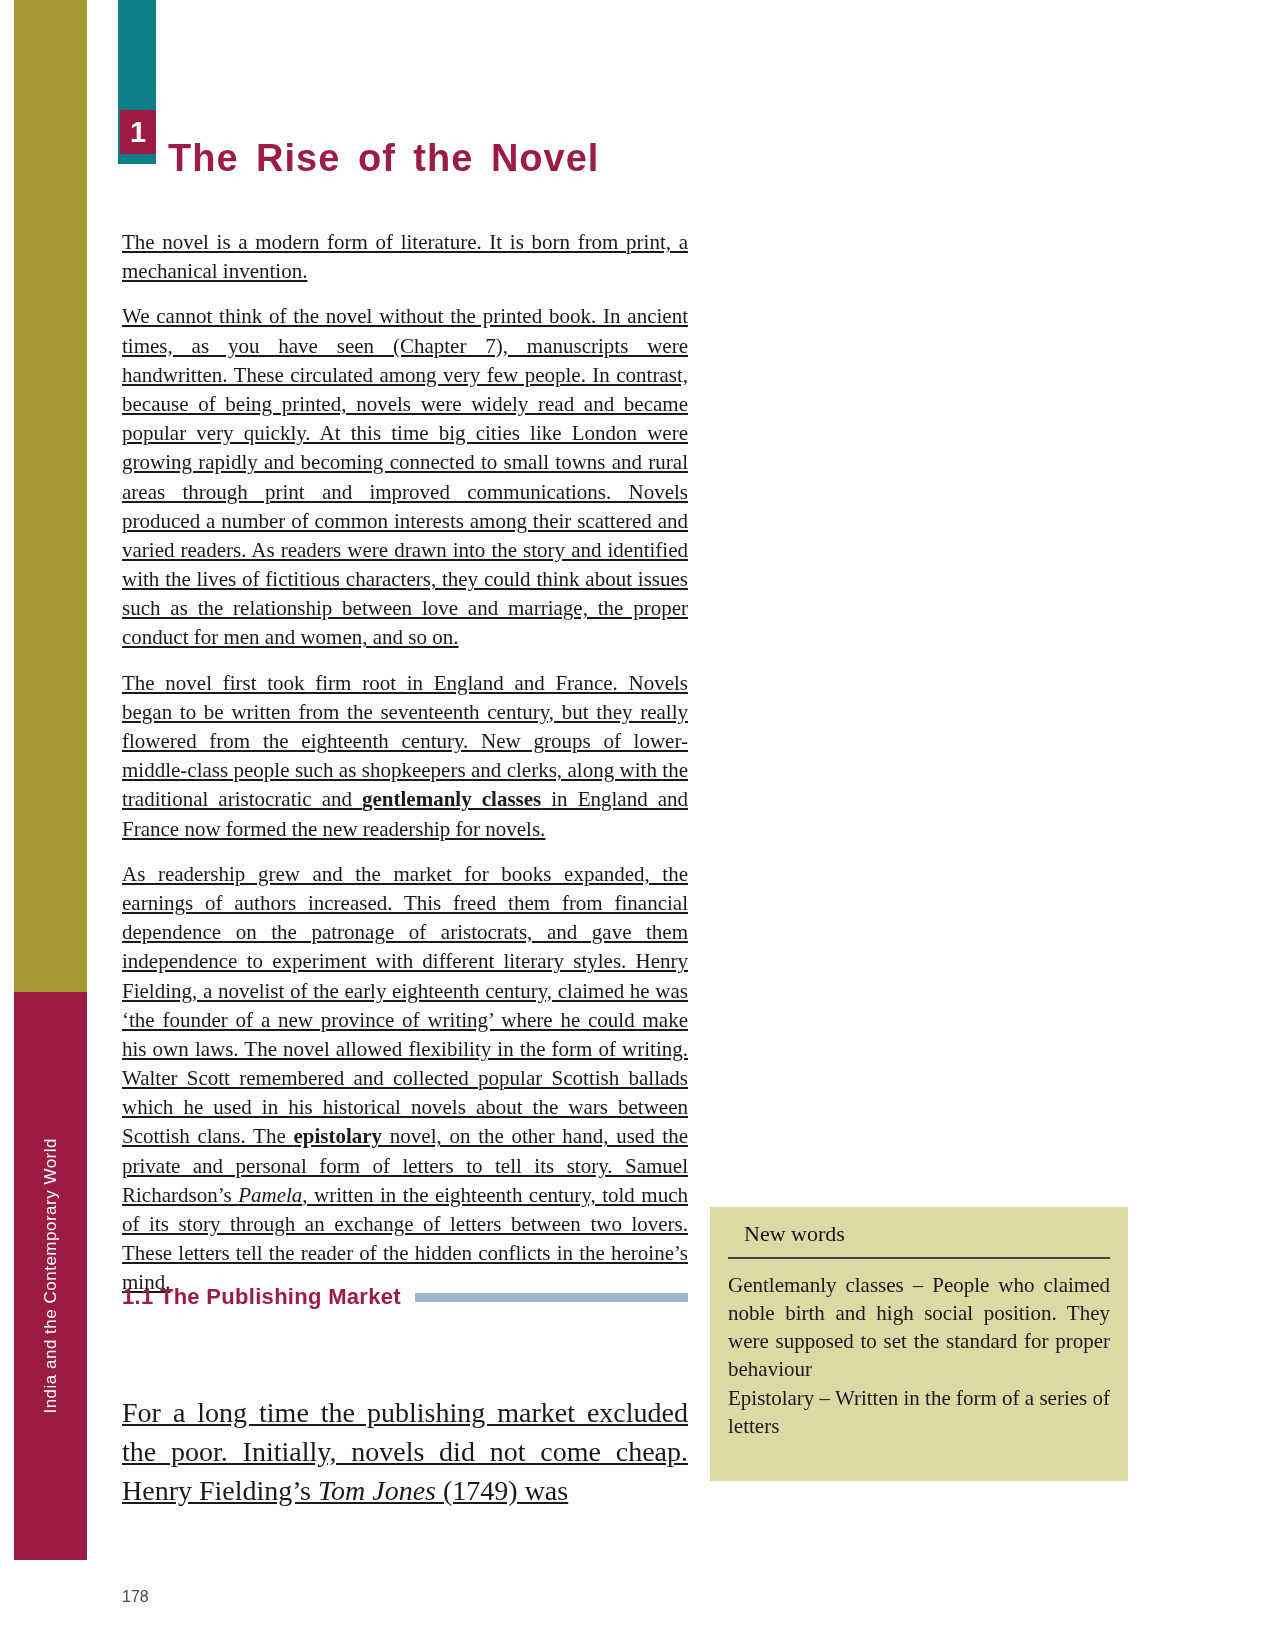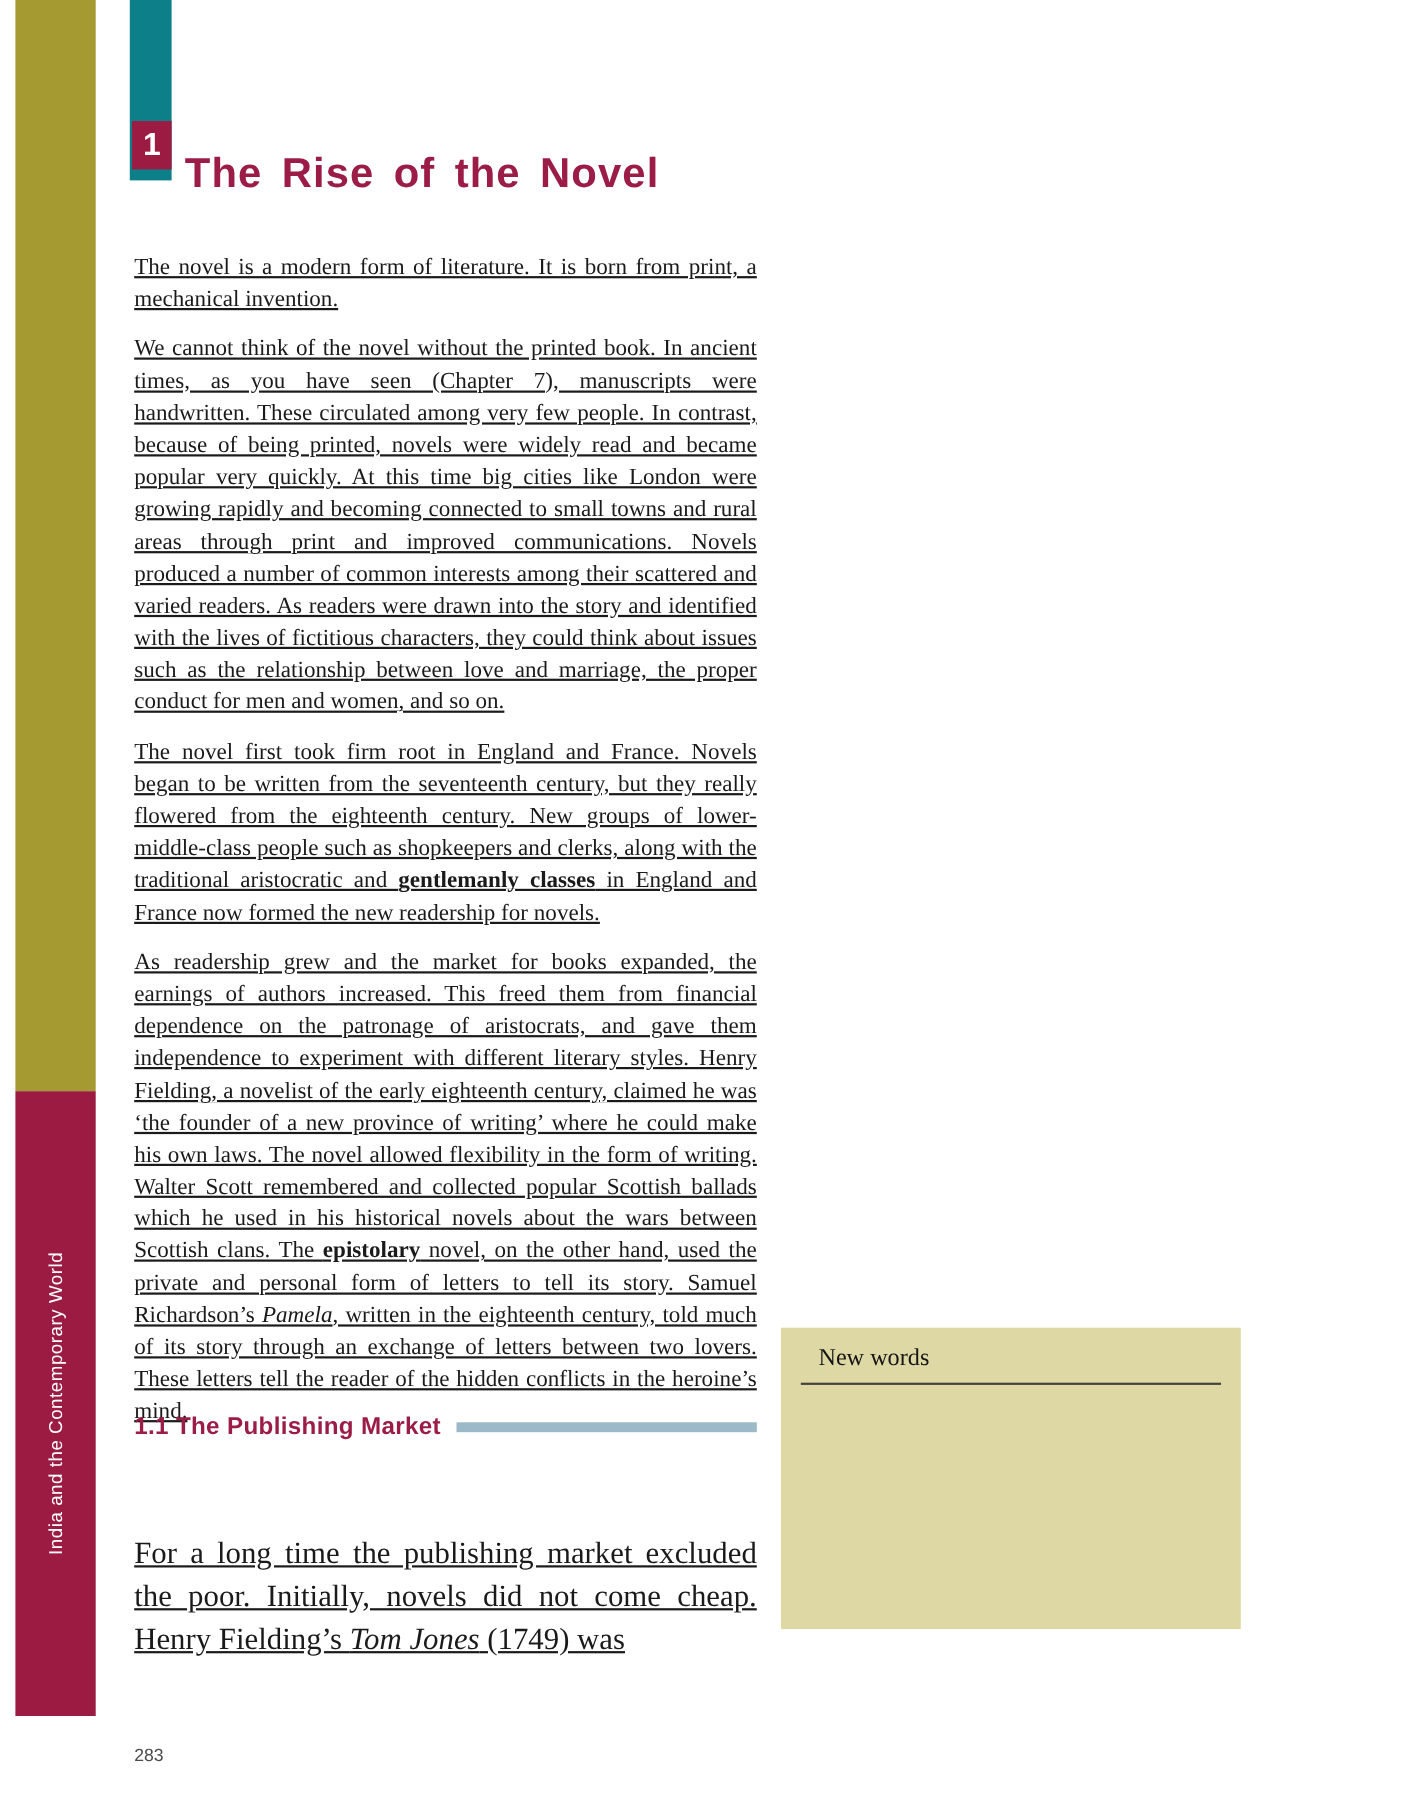--- a/index.html
+++ b/index.html
@@ -143,17 +143,21 @@
     <span class="section-bar"></span>
   </div>
 
   <div class="section-col">
       <p class="para"><span>For a long time the publishing market excluded the poor. Initially, novels did not come cheap. Henry Fielding’s </span><span style="font-style: italic;">Tom Jones</span><span> (1749) was</span></p>
     </div>
 
   <div class="new-words">
     <p class="new-words-title">New words</p>
     <hr class="new-words-rule">
+    <div>
+        <p class="para"><span>Gentlemanly classes – People who claimed noble birth and high social position. They were supposed to set the standard for proper behaviour</span></p>
+        <p class="para"><span>Epistolary – Written in the form of a series of letters</span></p>
+      </div>
   </div>
 
-  <div class="page-number">283</div>
+  <div class="page-number">178</div>
 
 </div>
 
 </body></html>

